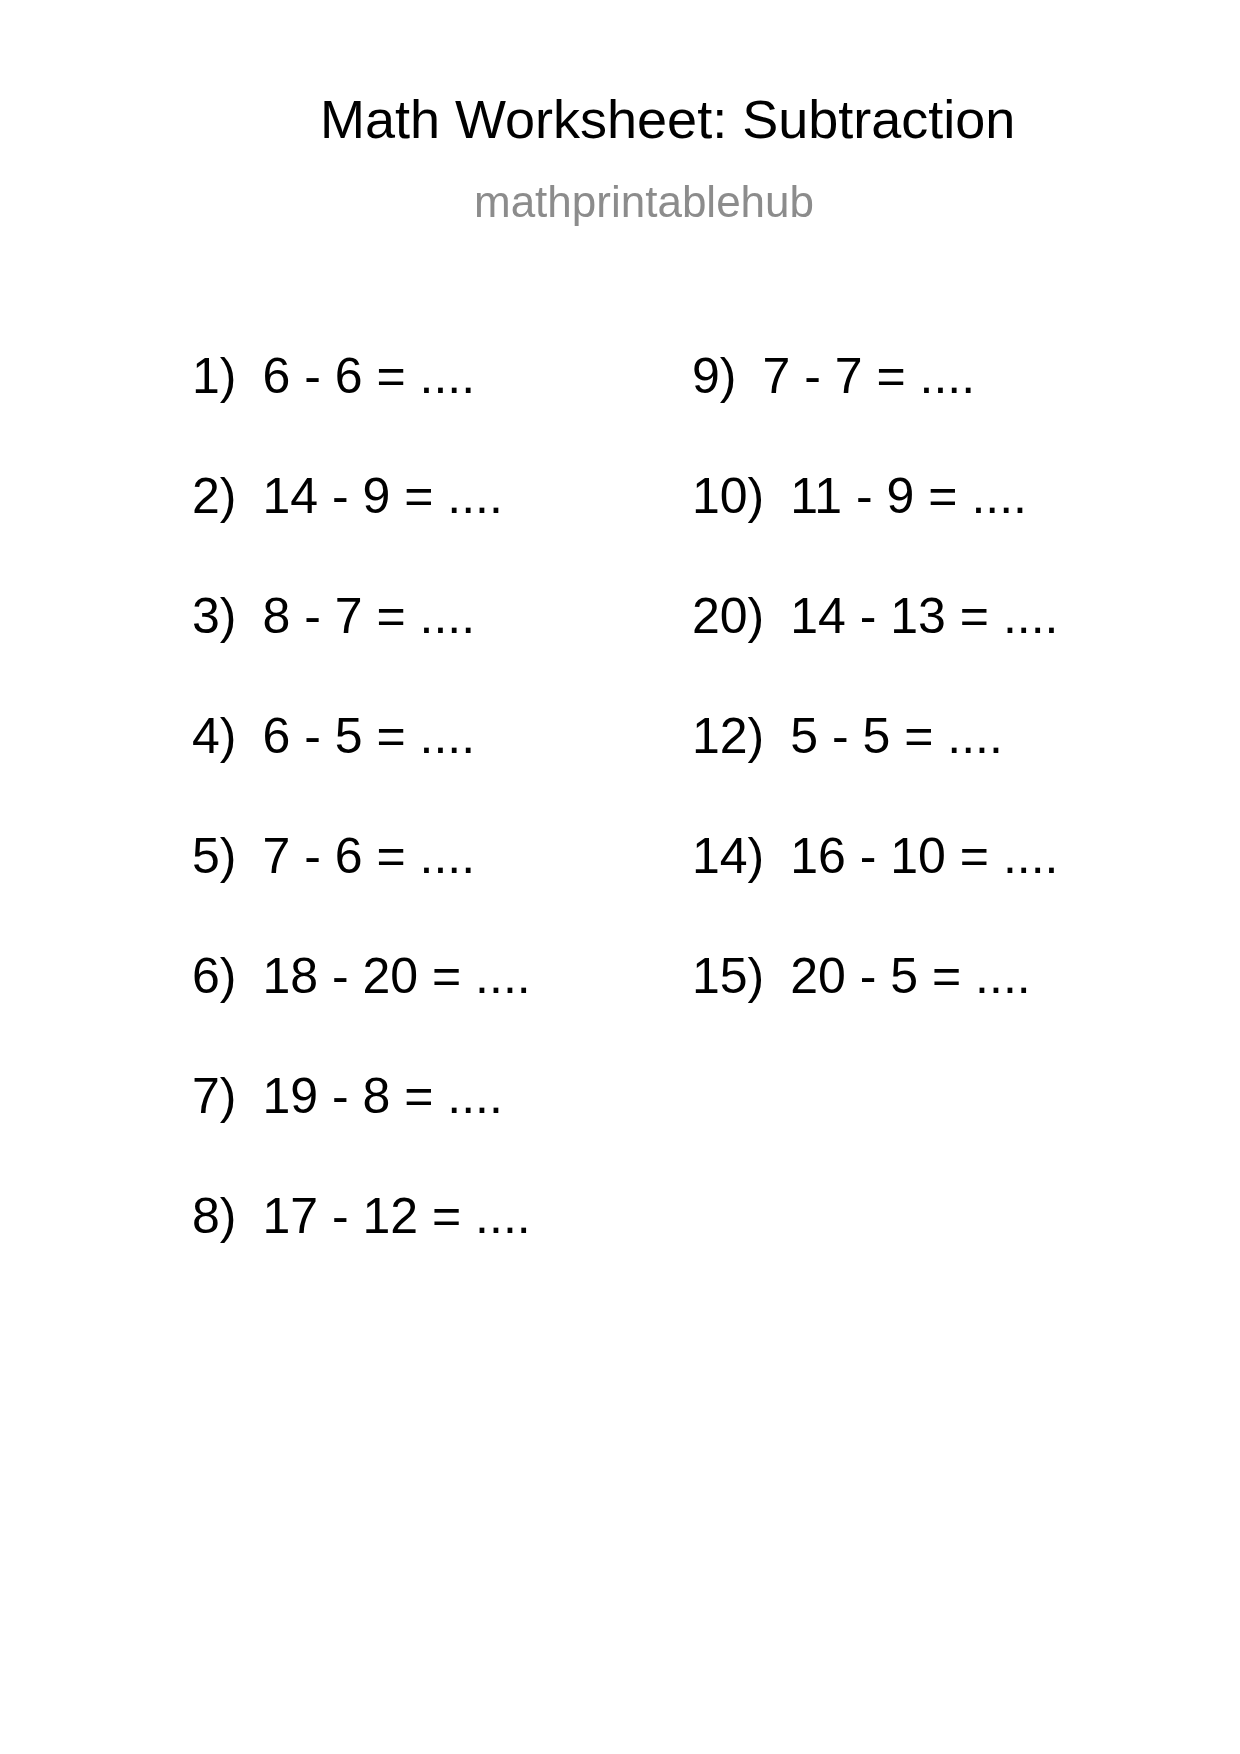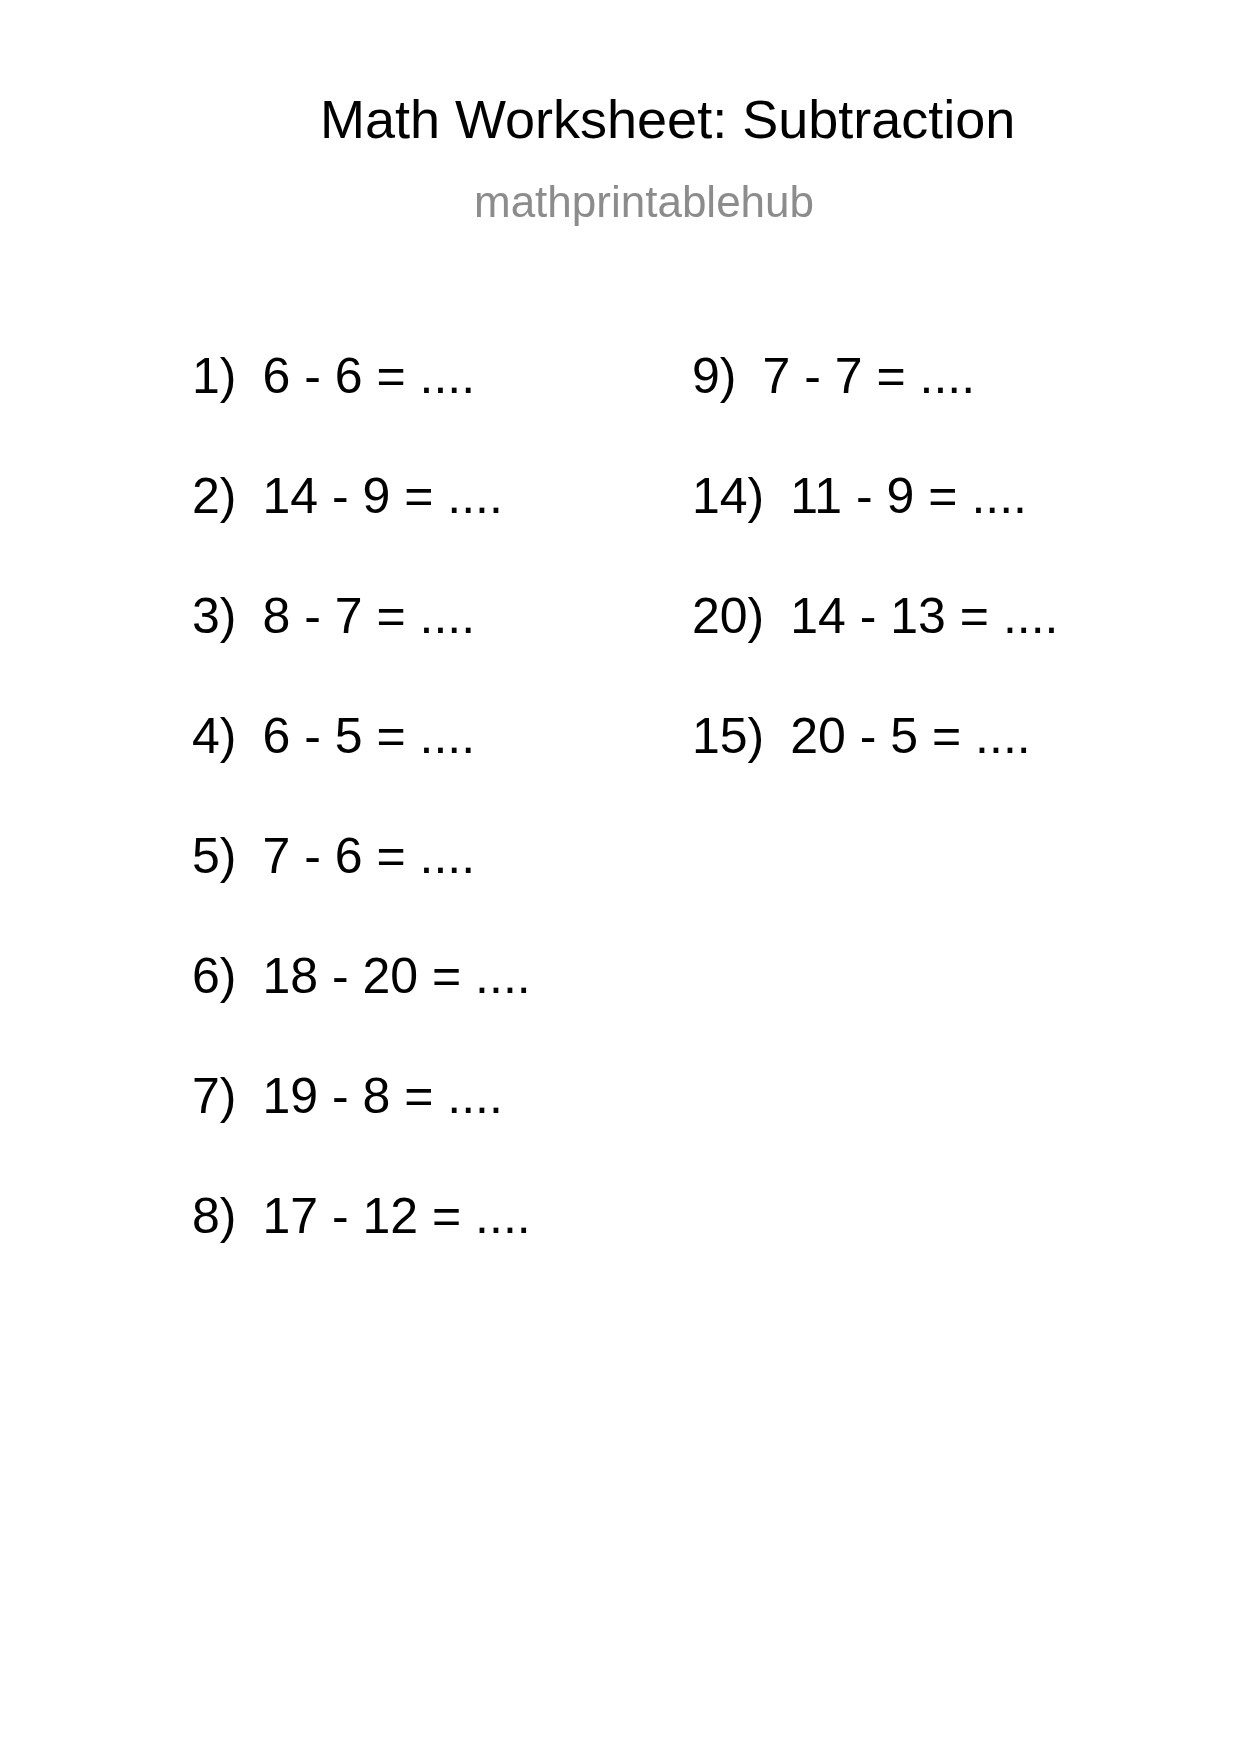--- a/index.html
+++ b/index.html
@@ -74,18 +74,20 @@
         <div class="problem"><span class="problem-number">2)</span><span class="problem-expression">14 - 9 = ....</span></div>
         <div class="problem"><span class="problem-number">3)</span><span class="problem-expression">8 - 7 = ....</span></div>
         <div class="problem"><span class="problem-number">4)</span><span class="problem-expression">6 - 5 = ....</span></div>
         <div class="problem"><span class="problem-number">5)</span><span class="problem-expression">7 - 6 = ....</span></div>
         <div class="problem"><span class="problem-number">6)</span><span class="problem-expression">18 - 20 = ....</span></div>
         <div class="problem"><span class="problem-number">7)</span><span class="problem-expression">19 - 8 = ....</span></div>
         <div class="problem"><span class="problem-number">8)</span><span class="problem-expression">17 - 12 = ....</span></div>
       </div>
     <div class="col col-right">
         <div class="problem"><span class="problem-number">9)</span><span class="problem-expression">7 - 7 = ....</span></div>
-        <div class="problem"><span class="problem-number">14)</span><span class="problem-expression">11 - 9 = ....</span></div>
+        <div class="problem"><span class="problem-number">10)</span><span class="problem-expression">11 - 9 = ....</span></div>
         <div class="problem"><span class="problem-number">20)</span><span class="problem-expression">14 - 13 = ....</span></div>
+        <div class="problem"><span class="problem-number">12)</span><span class="problem-expression">5 - 5 = ....</span></div>
+        <div class="problem"><span class="problem-number">14)</span><span class="problem-expression">16 - 10 = ....</span></div>
         <div class="problem"><span class="problem-number">15)</span><span class="problem-expression">20 - 5 = ....</span></div>
       </div>
   </main>
 </div>
 
 </body></html>

